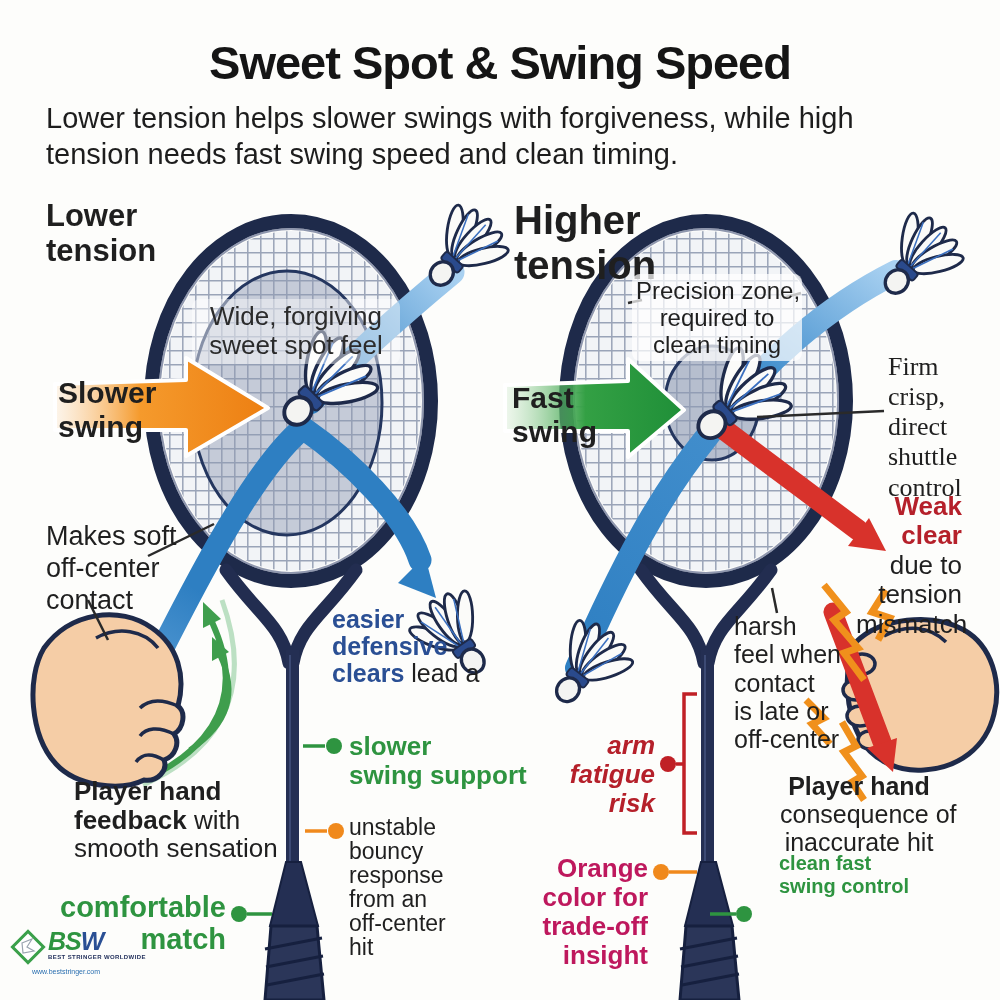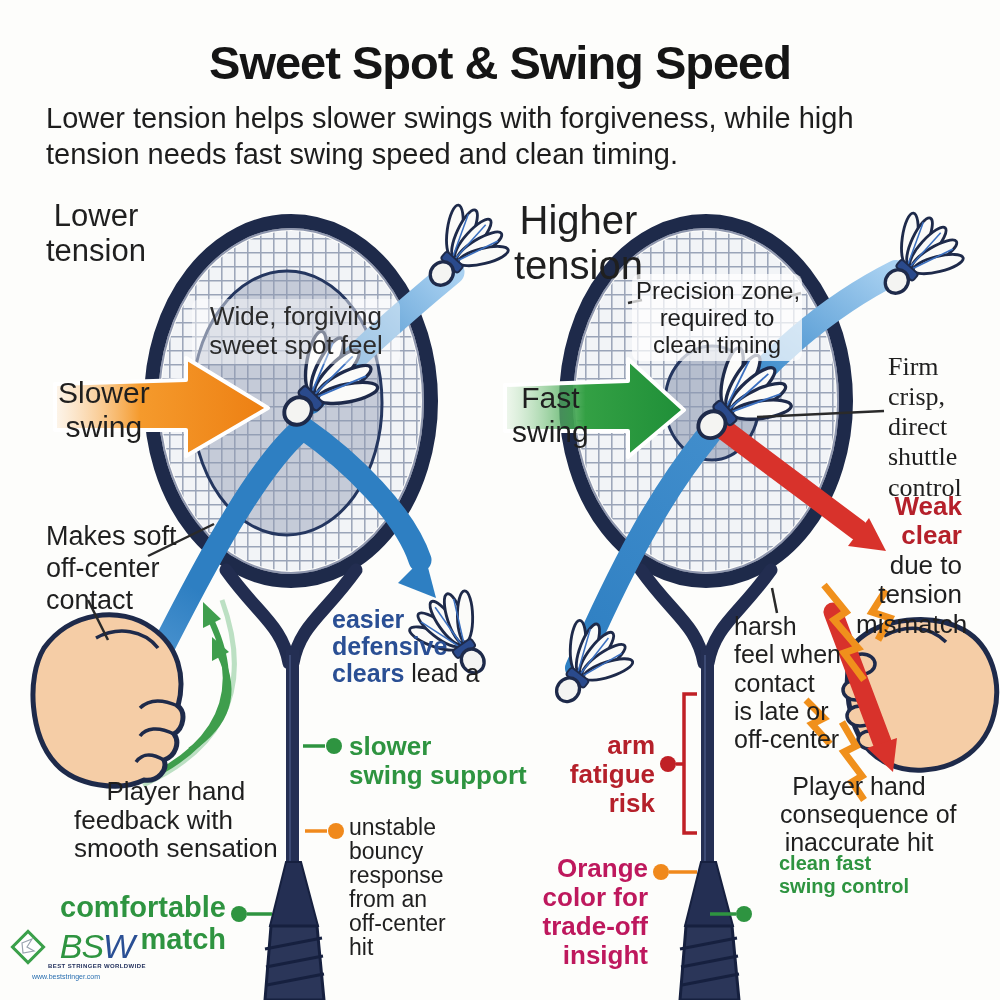--- a/index.html
+++ b/index.html
@@ -1,31 +1,31 @@
 <!DOCTYPE html>
 <html><head>
 <meta charset="utf-8">
 <style>
   html,body{margin:0;padding:0;background:#ffffff;}
   #stage{position:relative;width:1000px;height:1000px;background:#fdfdfb;overflow:hidden;
          font-family:"Liberation Sans",sans-serif;color:#1f1f1f;}
   #art{position:absolute;left:0;top:0;}
   .t{position:absolute;line-height:1.13;}
   .t>div{white-space:nowrap;}
-  .b{font-weight:normal;text-align:center;}
+  .b{font-weight:bold;}
   .ctr{text-align:center;}
   .rt{text-align:right;}
   .grn{color:#2e9440;font-weight:bold;}
   .org{color:#be185d;font-weight:bold;}
   .dred{color:#b5202a;font-weight:bold;}
   .blu{color:#2a4f94;font-weight:bold;}
   .patch{background:rgba(255,255,255,.72);border-radius:8px;padding:3px 4px;}
   #title{left:0;top:36px;width:1000px;text-align:center;font-size:47px;font-weight:bold;color:#151515;letter-spacing:-1px;}
   #subtitle{left:46px;top:101px;font-size:29px;color:#1d1d1d;line-height:1.24;}
-  .logo-abbr{font-size:34px;font-weight:normal;font-style:italic;letter-spacing:-1px;line-height:1;text-align:center;}
+  .logo-abbr{font-size:25px;font-weight:bold;font-style:italic;letter-spacing:-1px;line-height:1;}
   .logo-bs{color:#2e9440;} .logo-w{color:#2a4f94;}
   .logo-tag{font-size:6px;color:#22305c;font-weight:bold;letter-spacing:.4px;}
   .logo-url{font-size:7px;color:#2a6fb0;margin-top:3px;}
 </style>
 </head>
 <body>
 
 <div id="stage">
 
 <svg id="art" width="1000" height="1000" viewBox="0 0 1000 1000">
@@ -276,21 +276,21 @@
   <div class="b">Player hand</div>
   <div><span class="b">feedback</span><span> with</span></div>
   <div>smooth sensation</div>
 </div>
 
 <div class="t rt grn" style="left:56px;top:891px;width:170px;font-size:29px;line-height:1.12;">
   <div>comfortable</div>
       <div>match</div>
 </div>
 
-<div class="t rt dred" style="left:553px;top:731px;width:102px;font-size:26px;line-height:1.12;">
+<div class="t rt dred" style="left:553px;top:731px;width:102px;font-size:26px;line-height:1.12;font-style:italic;">
   <div>arm</div>
       <div>fatigue</div>
       <div>risk</div>
 </div>
 
 <div class="t rt org" style="left:533px;top:854px;width:115px;font-size:26px;line-height:1.12;">
   <div>Orange</div>
       <div>color for</div>
   <div>trade-off</div>
       <div>insight</div>

